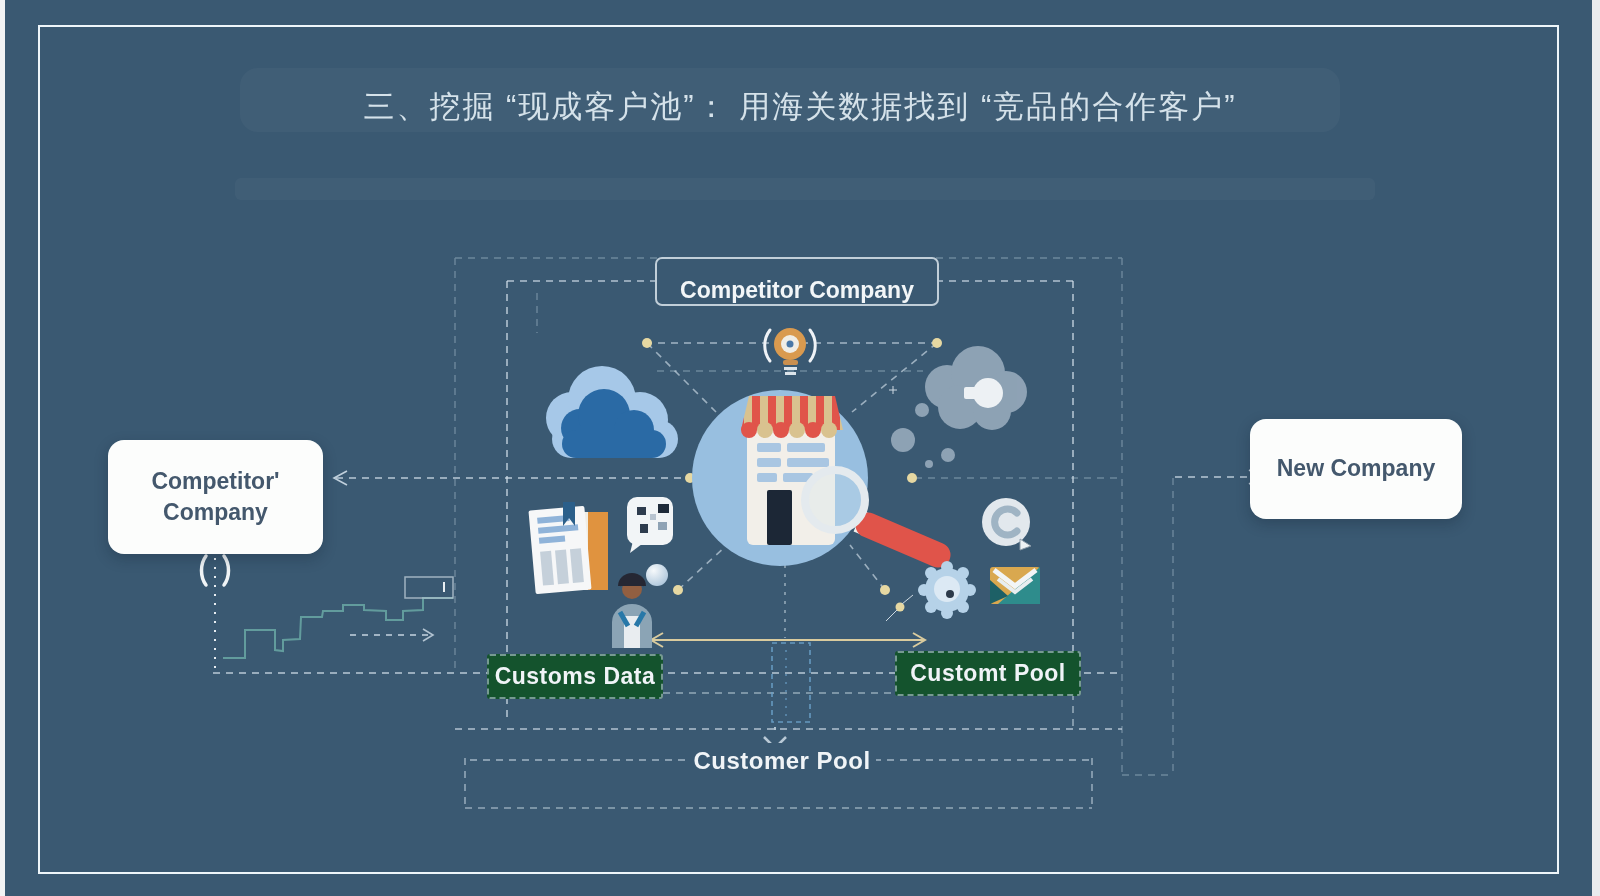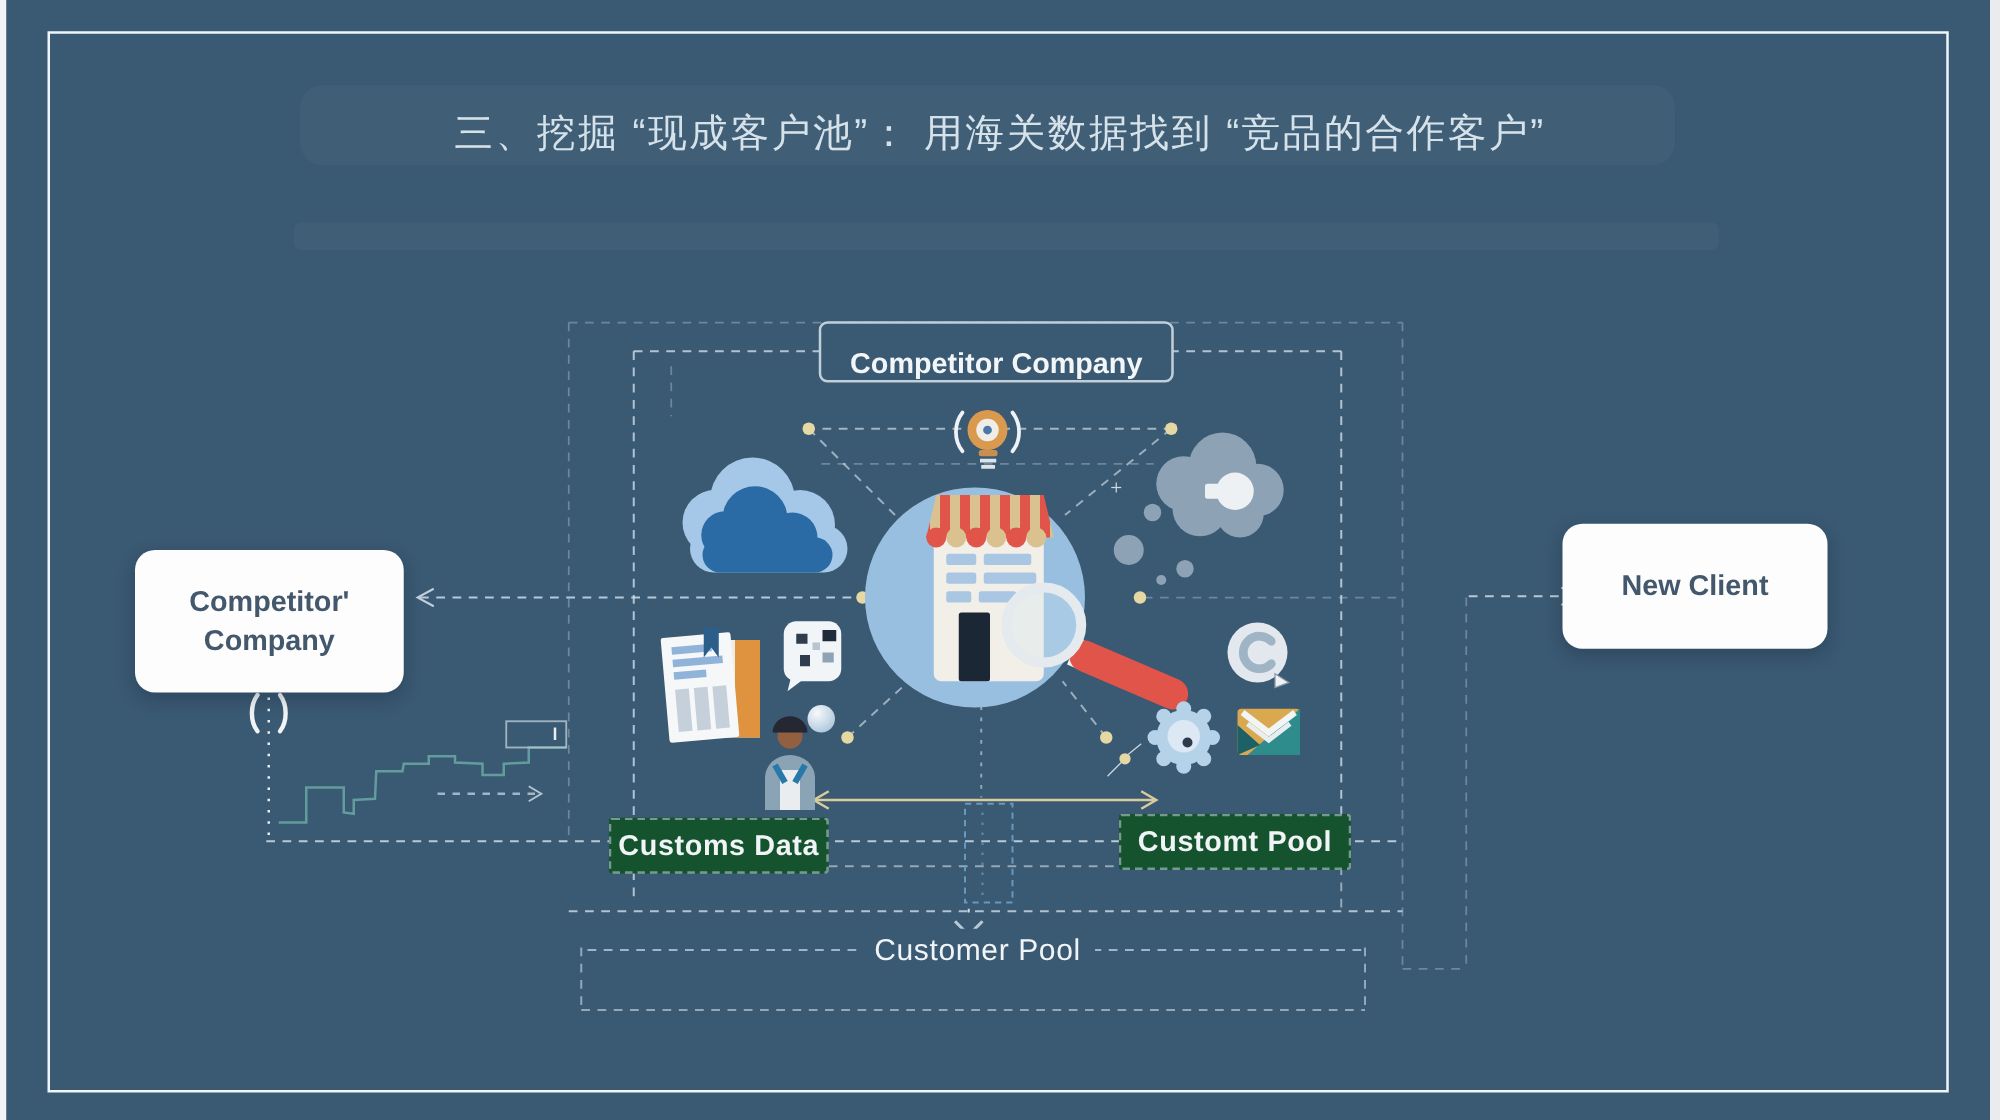--- a/index.html
+++ b/index.html
@@ -21,21 +21,21 @@
   #top-label{position:absolute;left:655px;top:257px;width:280px;height:45px;
              background:#3a5972;border:2px solid rgba(228,236,242,.8);border-radius:7px;
              display:flex;align-items:flex-end;justify-content:center;
              color:#f2f6f8;font-size:23px;font-weight:600;}
   .dash-label{position:absolute;background:#14532d;
               border:2px dashed rgba(198,214,228,.55);border-radius:3px;
               display:flex;align-items:center;justify-content:center;
               color:#f0f4f7;font-size:23px;font-weight:700;letter-spacing:.5px;}
   #pool-label{position:absolute;left:688px;top:743px;width:188px;height:36px;
               background:#3a5972;display:flex;align-items:center;justify-content:center;
-              color:#f0f4f7;font-size:24px;font-weight:400;letter-spacing:.5px;}
+              color:#f0f4f7;font-size:24px;font-weight:700;letter-spacing:.5px;}
 </style>
 </head>
 <body>
 
 <div id="stage">
   <div id="edge-left" class="edge"></div>
   <div id="edge-right" class="edge"></div>
   <div id="frame"></div>
   <div class="hl" style="left:240px;top:68px;width:1100px;height:64px;"></div>
   <div class="hl" style="left:235px;top:178px;width:1140px;height:22px;border-radius:6px;"></div>
@@ -298,21 +298,21 @@
 
   <div id="top-label">
     <span>Competitor Company</span>
   </div>
 
   <div class="node-box" style="left:108px;top:440px;width:215px;height:114px;">
     <span style="width:160px;">Competitor' Company</span>
   </div>
 
   <div class="node-box" style="left:1250px;top:419px;width:212px;height:100px;">
-    <span>New Client</span>
+    <span>New Company</span>
   </div>
 
   <div class="dash-label" style="left:487px;top:654px;width:172px;height:41px;">
     <span>Customs Data</span>
   </div>
 
   <div class="dash-label" style="left:895px;top:651px;width:182px;height:41px;">
     <span>Customt Pool</span>
   </div>
 

